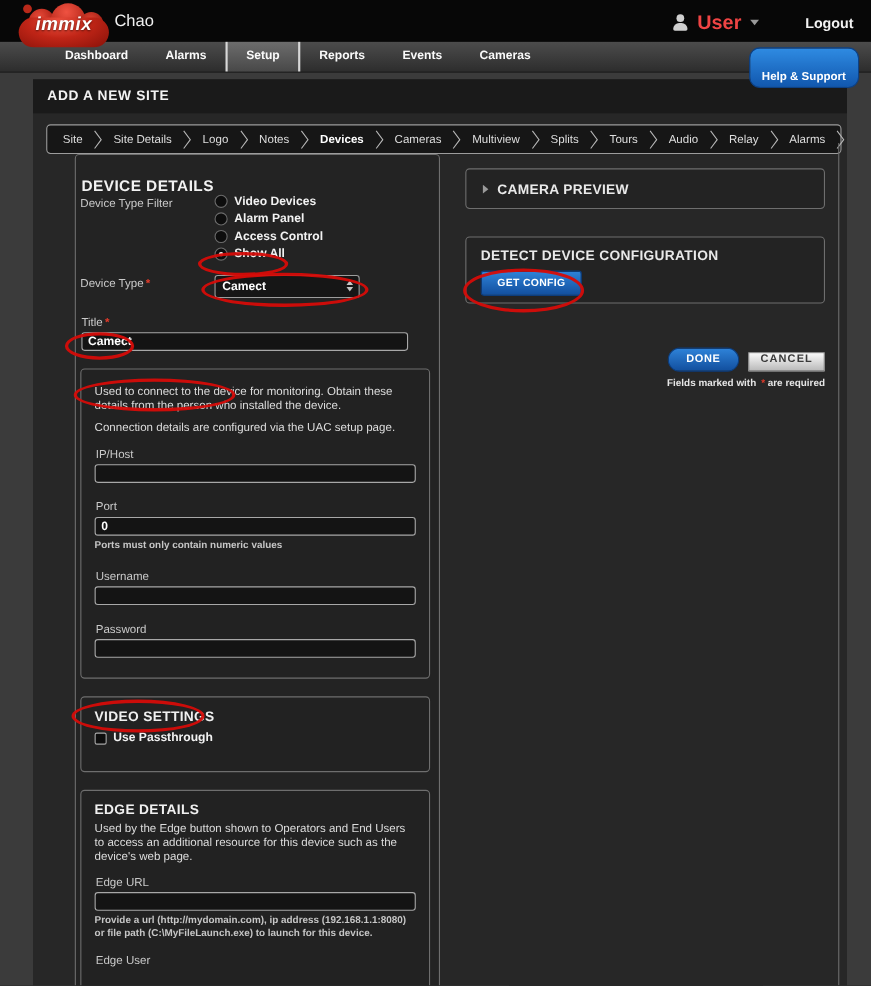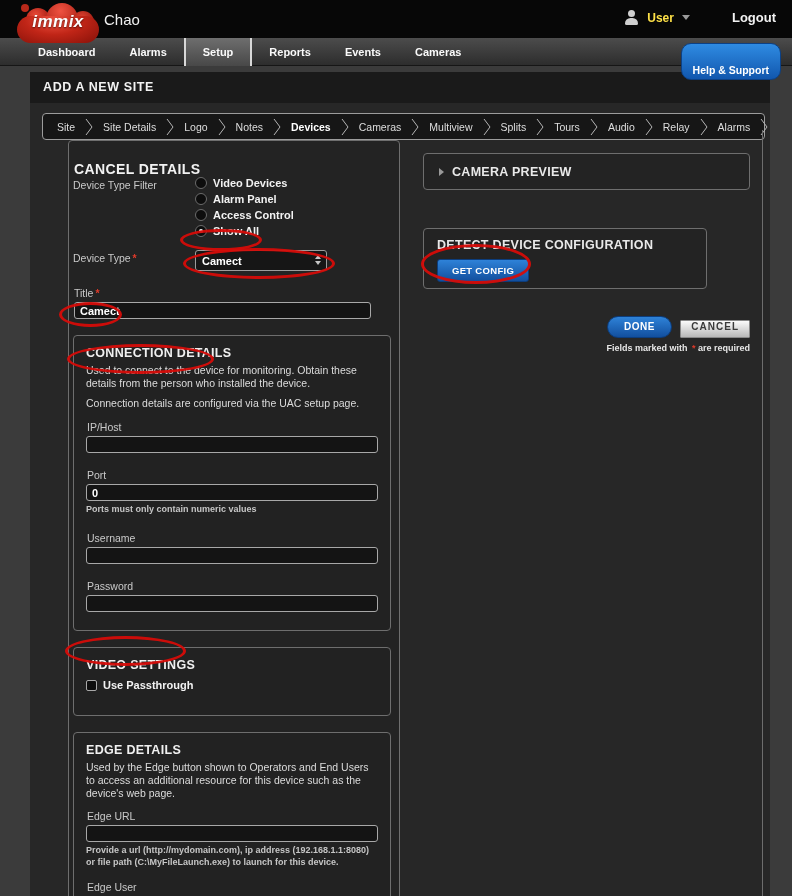--- a/index.html
+++ b/index.html
@@ -26,29 +26,29 @@
     background:radial-gradient(circle at 45% 30%, #dd4130, #8c130a 85%); }
   .cloud-dot { position:absolute; top:1px; left:5px; width:8px; height:8px; border-radius:50%; background:#b8291a; }
   .logo-text { position:absolute; bottom:13px; left:0; right:0; text-align:center;
     font-style:italic; font-weight:bold; font-size:17px; color:#fff; letter-spacing:.5px;
     text-shadow:0 1px 2px rgba(0,0,0,.6); }
   .site-title { position:absolute; left:104px; top:11px; font-size:15px; color:#f0f0f0; }
   .top-right { position:absolute; right:16px; top:10px; display:flex; align-items:center; }
   .user-icon { position:relative; width:15px; height:15px; margin-right:8px; }
   .user-icon .head { position:absolute; top:0; left:4px; width:7px; height:7px; border-radius:50%; background:#cfcfcf; }
   .user-icon .torso { position:absolute; bottom:0; left:1px; width:13px; height:7px; border-radius:7px 7px 2px 2px; background:#cfcfcf; }
-  .user-name { font-size:12px; font-weight:bold; color:#fde047; }
+  .user-name { font-size:18px; font-weight:bold; color:#ef4444; }
   .caret-down { width:0; height:0; border-left:4px solid transparent; border-right:4px solid transparent;
     border-top:5px solid #9a9a9a; margin-left:8px; }
   .logout { font-size:13px; font-weight:bold; color:#f2f2f2; margin-left:42px; cursor:pointer; }
 
   
   .navbar { position:absolute; top:38px; left:0; right:0; height:28px;
     background:linear-gradient(#4c4c4c, #2d2d2d); border-bottom:1px solid #161616; z-index:3;
-    display:flex; align-items:center; padding-left:21px; }
+    display:flex; align-items:flex-end; padding-left:42px; }
   .nav-item { font-size:11px; font-weight:bold; color:#fafafa; line-height:28px; padding:0 17px; cursor:pointer; }
   .nav-item.active { background:linear-gradient(#6e6e6e, #484848);
     border-left:2px solid #d8d8d8; border-right:2px solid #d8d8d8; }
   .help-btn { position:absolute; right:11px; top:43px; z-index:6;
     background:linear-gradient(#2f8be2, #1157ae); border:1px solid #0c4186; border-radius:10px;
     color:#fff; font-size:10.5px; font-weight:bold; padding:20px 11px 3px; cursor:pointer; }
 
   
   .content { position:absolute; top:72px; left:30px; width:740px; bottom:0; background:#272727; overflow:hidden; }
   .page-header { height:31px; background:#1a1a1a; line-height:31px; padding-left:13px;
@@ -105,21 +105,21 @@
 
   .video-box { padding-bottom:24px; }
 
   
   .camera-panel { position:absolute; left:393px; top:81px; width:327px; height:37px; padding:11px 0 0 15px; }
   .panel-head-row { display:flex; align-items:center; }
   .tri-right { width:0; height:0; border-top:4px solid transparent; border-bottom:4px solid transparent;
     border-left:5px solid #9a9a9a; margin-right:8px; }
   .panel-heading { font-size:12.5px; font-weight:bold; color:#e9e9e9; letter-spacing:.3px; }
 
-  .detect-panel { position:absolute; left:393px; top:156px; width:284px; height:61px; padding:9px 0 0 13px; }
+  .detect-panel { position:absolute; left:393px; top:143px; width:327px; height:61px; padding:9px 0 0 13px; }
   .blue-btn { display:inline-block; background:linear-gradient(#2e82d8, #124f9e); border:1px solid #0c3d7d;
     border-radius:3px; color:#fff; font-weight:bold; cursor:pointer; text-align:center;
     font-family:"Liberation Sans", sans-serif; }
   .get-config { margin-top:7px; font-size:9.5px; padding:5px 14px; letter-spacing:.3px; }
 
   .actions { position:absolute; left:393px; top:244px; width:327px; text-align:right; }
   .done-btn { font-size:10px; padding:4px 16px 5px; letter-spacing:.5px;border-radius:11px; }
   .cancel-btn { display:inline-block; background:linear-gradient(#fbfbfb, #b9b9b9); border:1px solid #8a8a8a;
     border-radius:1px; color:#3a3a3a; font-weight:bold; font-size:10px; padding:0 10px 5px;
     letter-spacing:1px; margin-left:4px; cursor:pointer; font-family:"Liberation Sans", sans-serif; }
@@ -222,21 +222,21 @@
     <svg class="chev" width="8" height="18">
         <polyline points="1,1 7,9 1,17" stroke="#b5b5b5" stroke-width="1" fill="none"></polyline>
       </svg>
     <span class="wtab">Alarm Groups</span>
 
   </div>
 
   <div class="right-rule"></div>
 
   <div class="panel left-col">
-    <h2>CANCEL DETAILS</h2>
+    <h2>DEVICE DETAILS</h2>
 
     <div class="field-row">
       <span class="field-label">Device Type Filter</span>
       <div>
         <div class="radio-row">
           <span class="radio"></span>
           <span class="radio-label">Video Devices</span>
         </div>
         <div class="radio-row">
           <span class="radio"></span>
@@ -261,21 +261,20 @@
             <span class="up"></span>
             <span class="dn"></span>
           </span>
       </div>
     </div>
 
     <label class="stack-label"><span>Title</span><span class="req">*</span></label>
     <input class="text-input title-input" type="text" value="Camect" style="">
 
     <div class="sub-box">
-      <h3>CONNECTION DETAILS</h3>
       <p class="desc">Used to connect to the device for monitoring. Obtain these details from the person who installed the device.</p>
       <p class="desc">Connection details are configured via the UAC setup page.</p>
 
       <label class="stack-label" style="margin-top:11px;">IP/Host</label>
       <input class="text-input" type="text" style="">
 
       <label class="stack-label">Port</label>
       <input class="text-input" type="text" value="0" style="">
       <div class="tiny-note">Ports must only contain numeric values</div>
 

